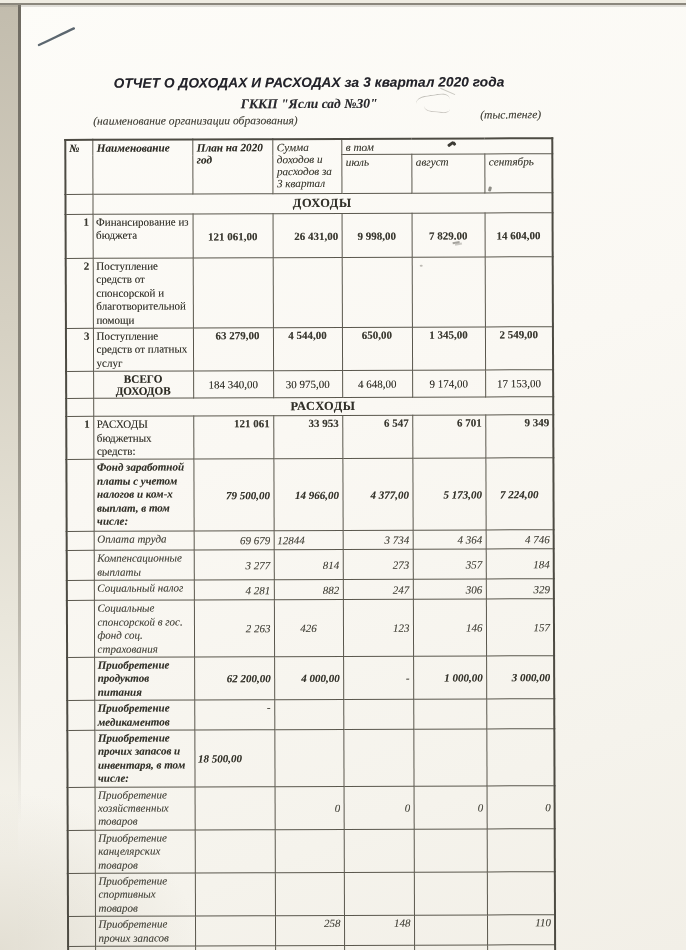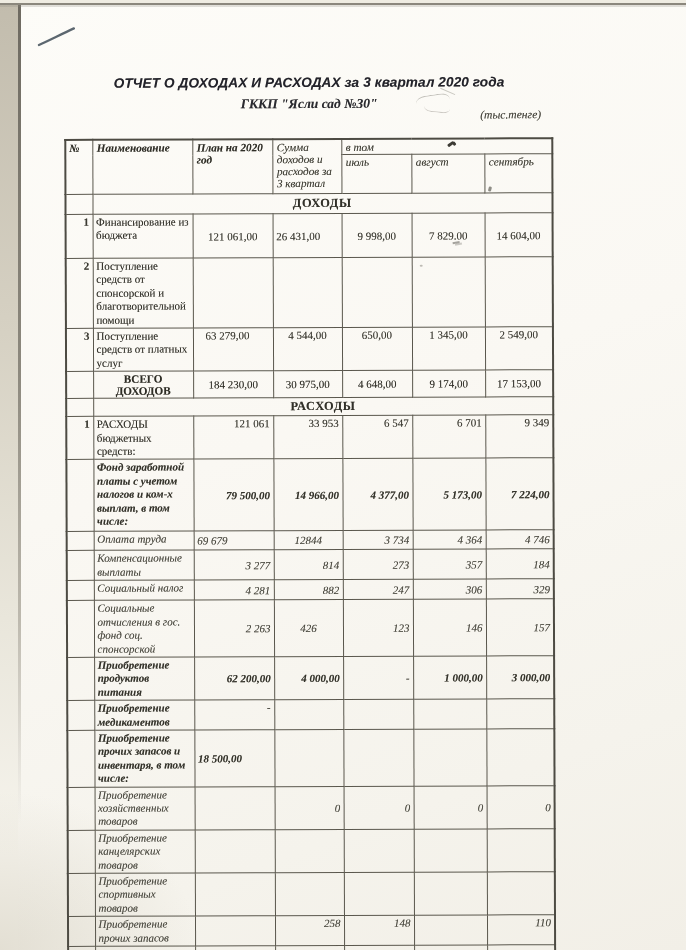--- a/index.html
+++ b/index.html
@@ -76,21 +76,21 @@
   .cell-num{text-align:right;vertical-align:top;font-weight:bold;padding-right:2px;font-size:11px;}
   .cell-label{text-align:left;vertical-align:top;line-height:1.22;padding-left:4px;padding-top:2px;}
   .cell-val{padding-right:4px;}
   .sec{
     text-align:center;font-size:12.4px;letter-spacing:.6px;color:#32312a;
     vertical-align:middle;font-weight:600;
   }
   .st-bold{font-weight:normal;font-style:normal;color:#302f28;}
   .st-bolditalic{font-weight:bold;font-style:italic;color:#34332b;}
   .st-italic{font-weight:normal;font-style:italic;color:#4a4940;}
-  .st-plain{font-weight:normal;font-style:normal;}
+  .st-plain{font-weight:bold;font-style:normal;}
   .total-label{text-align:center;font-weight:bold;vertical-align:middle;font-size:11.2px;color:#2e2d26;}
   
   .artifact{position:absolute;pointer-events:none;}
   .smudge1{left:416px;top:96px;width:34px;height:12px;border-top:1.6px solid rgba(125,122,112,.45);border-radius:60%/100%;transform:rotate(-8deg);}
   .smudge2{left:424px;top:104px;width:26px;height:9px;border-bottom:1.4px solid rgba(125,122,112,.38);border-radius:60%/100%;transform:rotate(6deg);}
   .smudge3{left:438px;top:92px;width:16px;height:8px;border-top:1.3px solid rgba(125,122,112,.4);transform:rotate(24deg);}
   .tick1{left:447px;top:144px;width:7px;height:3px;background:#3c3b35;transform:rotate(-35deg);border-radius:1px;}
   .tick1:after{content:"";position:absolute;left:5px;top:1px;width:3px;height:4px;background:#3c3b35;border-radius:1px;}
   .mark-row2{left:452px;top:243px;width:7px;height:2px;background:rgba(95,93,85,.55);transform:rotate(-10deg);box-shadow:2px 2px 0 rgba(95,93,85,.3);}
   .comma-sep{left:488px;top:188px;width:2.5px;height:5px;background:rgba(70,68,60,.6);border-radius:1px;transform:rotate(14deg);}
@@ -106,20 +106,21 @@
   <div class="corner-tint"></div>
 
   <div class="content">
 
     <svg class="pen-mark" width="46" height="26">
       <path d="M5,21 C 16,16 28,10 40,4.5" stroke="#45525c" stroke-width="2.3" fill="none" stroke-linecap="round" opacity="0.88"></path>
     </svg>
 
     <div class="doc-title">ОТЧЕТ О ДОХОДАХ И РАСХОДАХ за 3 квартал 2020 года</div>
     <div class="doc-subtitle">ГККП "Ясли сад №30"</div>
+    <div class="caption-left">(наименование организации образования)</div>
     <div class="caption-right">(тыс.тенге)</div>
 
     <table class="report">
       <colgroup>
         <col style="width:27px">
           <col style="width:100px">
           <col style="width:80px">
         <col style="width:69px">
           <col style="width:70px">
           <col style="width:73px">
@@ -141,47 +142,47 @@
       </thead>
       <tbody>
           <tr style="height: 20px;">
             <td class="cell-num"></td>
             <td class="sec" colspan="6">ДОХОДЫ</td>
           </tr>
           <tr style="height: 44px;">
             <td class="cell-num">1</td>
             <td class="cell-label st-bold">Финансирование из бюджета</td>
             <td class="cell-val st-plain" style="text-align: center; vertical-align: middle;">121 061,00</td>
-            <td class="cell-val st-plain" style="text-align: left; vertical-align: middle;">26 431,00</td>
+            <td class="cell-val st-plain" style="text-align: right; vertical-align: middle;">26 431,00</td>
             <td class="cell-val st-plain" style="text-align: center; vertical-align: middle;">9 998,00</td>
             <td class="cell-val st-plain" style="text-align: center; vertical-align: middle;">7 829.00</td>
             <td class="cell-val st-plain" style="text-align: center; vertical-align: middle;">14 604,00</td>
           </tr>
           <tr style="height: 58px;">
             <td class="cell-num">2</td>
             <td class="cell-label st-bold">Поступление средств от спонсорской и благотворительной помощи</td>
             <td class="cell-val st-plain" style="text-align: center; vertical-align: middle;"></td>
             <td class="cell-val st-plain" style="text-align: center; vertical-align: middle;"></td>
             <td class="cell-val st-plain" style="text-align: center; vertical-align: middle;"></td>
             <td class="cell-val st-plain" style="text-align: center; vertical-align: middle;"></td>
             <td class="cell-val st-plain" style="text-align: center; vertical-align: middle;"></td>
           </tr>
           <tr style="height: 42px;">
             <td class="cell-num">3</td>
             <td class="cell-label st-bold">Поступление средств от платных услуг</td>
-            <td class="cell-val st-plain" style="text-align: left; vertical-align: top; padding-left: 12px;">63 279,00</td>
+            <td class="cell-val st-plain" style="text-align: center; vertical-align: top; padding-left: 12px;">63 279,00</td>
             <td class="cell-val st-plain" style="text-align: center; vertical-align: top;">4 544,00</td>
             <td class="cell-val st-plain" style="text-align: center; vertical-align: top;">650,00</td>
             <td class="cell-val st-plain" style="text-align: center; vertical-align: top;">1 345,00</td>
             <td class="cell-val st-plain" style="text-align: center; vertical-align: top;">2 549,00</td>
           </tr>
           <tr style="height: 22px;">
             <td class="cell-num"></td>
             <td class="total-label">ВСЕГО ДОХОДОВ</td>
-            <td class="cell-val st-bold" style="text-align: center; vertical-align: middle;">184 230,00</td>
+            <td class="cell-val st-bold" style="text-align: center; vertical-align: middle;">184 340,00</td>
             <td class="cell-val st-bold" style="text-align: center; vertical-align: middle;">30 975,00</td>
             <td class="cell-val st-bold" style="text-align: center; vertical-align: middle;">4 648,00</td>
             <td class="cell-val st-bold" style="text-align: center; vertical-align: middle;">9 174,00</td>
             <td class="cell-val st-bold" style="text-align: center; vertical-align: middle;">17 153,00</td>
           </tr>
           <tr style="height: 17px;">
             <td class="cell-num"></td>
             <td class="sec" colspan="6">РАСХОДЫ</td>
           </tr>
           <tr style="height: 36px;">
@@ -193,27 +194,27 @@
             <td class="cell-val st-plain" style="text-align: right; vertical-align: top; border-radius: 6px;">6 701</td>
             <td class="cell-val st-plain" style="text-align: right; vertical-align: top;">9 349</td>
           </tr>
           <tr style="height: 72px;">
             <td class="cell-num"></td>
             <td class="cell-label st-bolditalic">Фонд заработной платы с учетом налогов и ком-х выплат, в том числе:</td>
             <td class="cell-val st-bolditalic" style="text-align: right; vertical-align: middle;">79 500,00</td>
             <td class="cell-val st-bolditalic" style="text-align: right; vertical-align: middle;">14 966,00</td>
             <td class="cell-val st-bolditalic" style="text-align: right; vertical-align: middle;">4 377,00</td>
             <td class="cell-val st-bolditalic" style="text-align: right; vertical-align: middle;">5 173,00</td>
-            <td class="cell-val st-bolditalic" style="text-align: right; vertical-align: middle; border-radius: 24px;">7 224,00</td>
+            <td class="cell-val st-bolditalic" style="text-align: center; vertical-align: middle; border-radius: 24px;">7 224,00</td>
           </tr>
           <tr style="height: 19px;">
             <td class="cell-num"></td>
             <td class="cell-label st-italic">Оплата труда</td>
-            <td class="cell-val st-italic" style="text-align: left; vertical-align: middle; border-radius: 6px;">69 679</td>
-            <td class="cell-val st-italic" style="text-align: center; vertical-align: middle; margin-top: 24px;">12844</td>
+            <td class="cell-val st-italic" style="text-align: right; vertical-align: middle; border-radius: 6px;">69 679</td>
+            <td class="cell-val st-italic" style="text-align: left; vertical-align: middle; margin-top: 24px;">12844</td>
             <td class="cell-val st-italic" style="text-align: right; vertical-align: middle;">3 734</td>
             <td class="cell-val st-italic" style="text-align: right; vertical-align: middle;">4 364</td>
             <td class="cell-val st-italic" style="text-align: right; vertical-align: middle;">4 746</td>
           </tr>
           <tr style="height: 28px;">
             <td class="cell-num"></td>
             <td class="cell-label st-italic">Компенсационные выплаты</td>
             <td class="cell-val st-italic" style="text-align: right; vertical-align: middle;">3 277</td>
             <td class="cell-val st-italic" style="text-align: right; vertical-align: middle;">814</td>
             <td class="cell-val st-italic" style="text-align: right; vertical-align: middle;">273</td>
@@ -224,21 +225,21 @@
             <td class="cell-num"></td>
             <td class="cell-label st-italic">Социальный налог</td>
             <td class="cell-val st-italic" style="text-align: right; vertical-align: middle;">4 281</td>
             <td class="cell-val st-italic" style="text-align: right; vertical-align: middle;">882</td>
             <td class="cell-val st-italic" style="text-align: right; vertical-align: middle;">247</td>
             <td class="cell-val st-italic" style="text-align: right; vertical-align: middle;">306</td>
             <td class="cell-val st-italic" style="text-align: right; vertical-align: middle;">329</td>
           </tr>
           <tr style="height: 48px;">
             <td class="cell-num"></td>
-            <td class="cell-label st-italic">Социальные отчисления в гос. фонд соц. спонсорской</td>
+            <td class="cell-label st-italic">Социальные спонсорской в гос. фонд соц. страхования</td>
             <td class="cell-val st-italic" style="text-align: right; vertical-align: middle;">2 263</td>
             <td class="cell-val st-italic" style="text-align: center; vertical-align: middle;">426</td>
             <td class="cell-val st-italic" style="text-align: right; vertical-align: middle;">123</td>
             <td class="cell-val st-italic" style="text-align: right; vertical-align: middle;">146</td>
             <td class="cell-val st-italic" style="text-align: right; vertical-align: middle;">157</td>
           </tr>
           <tr style="height: 26px;">
             <td class="cell-num"></td>
             <td class="cell-label st-bolditalic">Приобретение продуктов питания</td>
             <td class="cell-val st-bolditalic" style="text-align: right; vertical-align: middle;">62 200,00</td>

